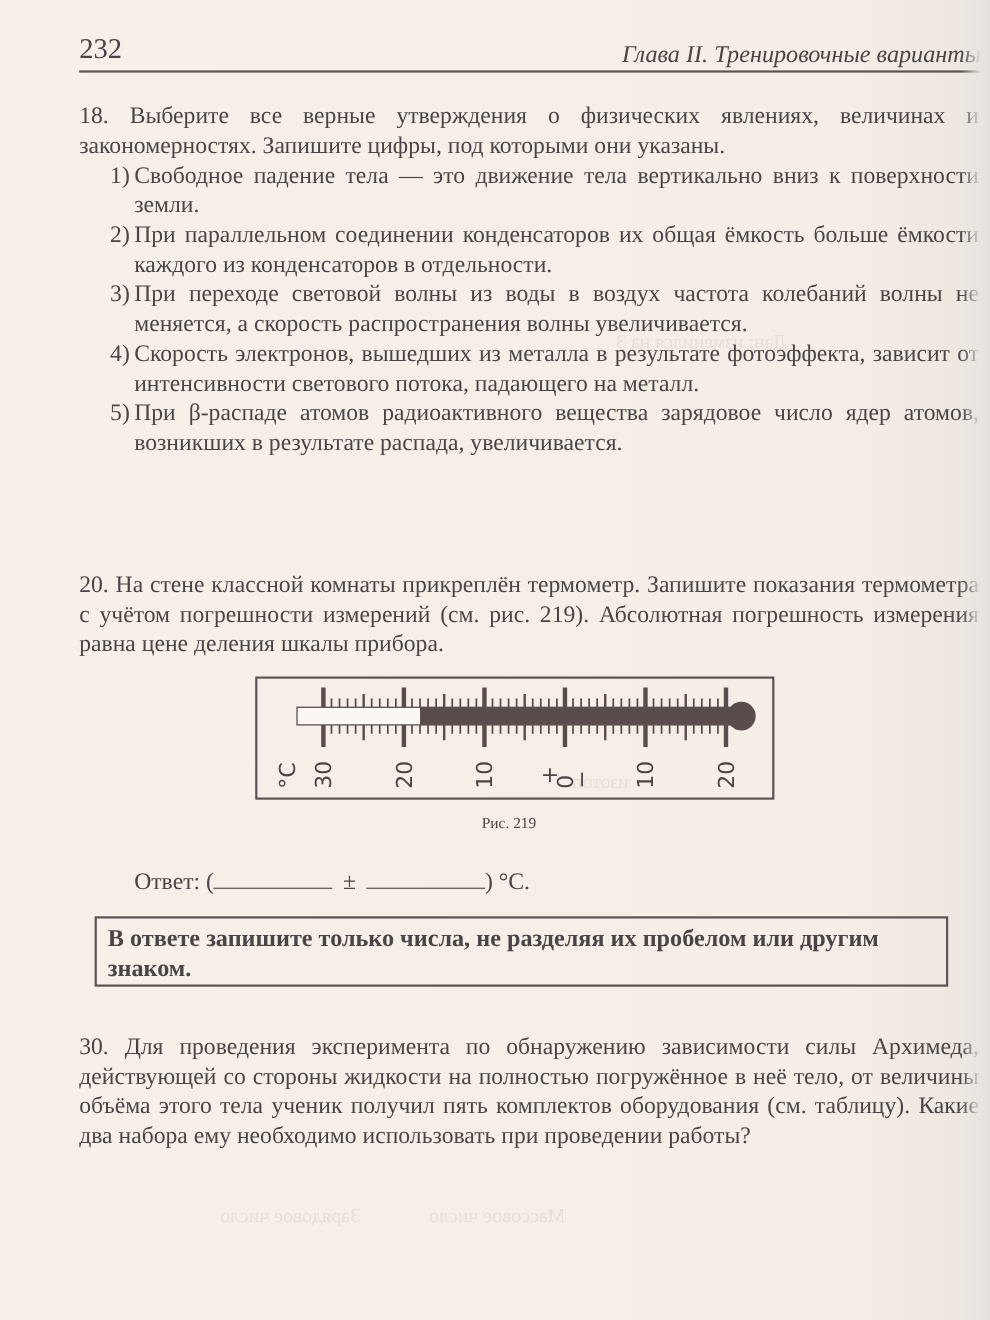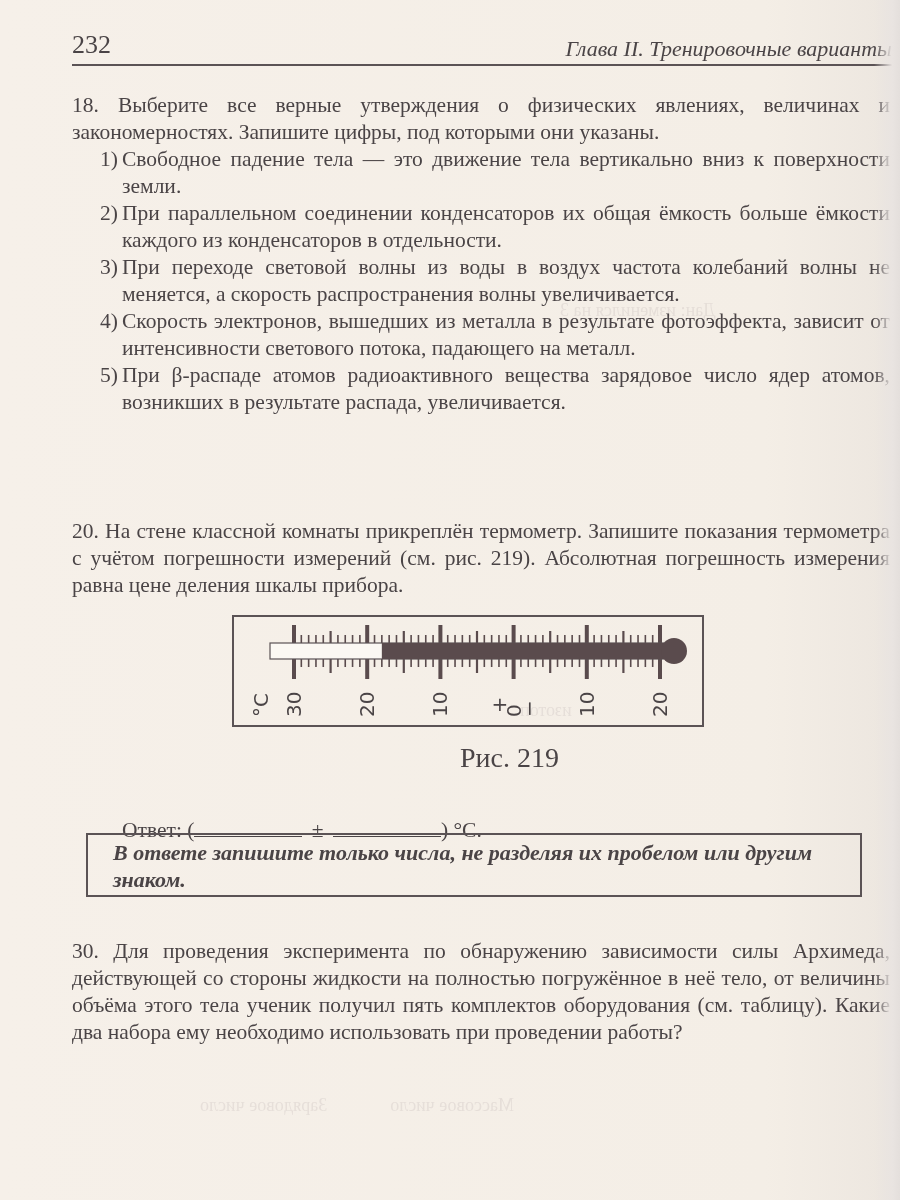--- a/index.html
+++ b/index.html
@@ -29,28 +29,28 @@
   .block { position: absolute; left: 72px; width: 818px; font-size: 21.5px; line-height: 27px; }
   .qnum { font-weight: normal; }
   .para { text-align: justify; margin: 0; }
   .item { display: flex; margin: 0; }
   .item .marker { width: 46px; flex: none; text-align: right; padding-right: 4px; }
   .item .text { flex: 1; text-align: justify; }
   .answer-line { display: inline-block; border-bottom: 1.5px solid #4a4446; height: 20px; vertical-align: baseline; }
   .note-box {
     position: absolute; left: 86px; top: 833px; width: 776px; height: 64px;
     border: 2px solid #5b5355; box-sizing: border-box;
-    padding: 4px 25px; font-size: 22px; line-height: 27px;
-    font-style: italic; font-weight: bold; color: #4a4446;
+    padding: 4px 10px; font-size: 22px; line-height: 27px;
+    font-weight: bold; color: #4a4446;
   }
   .thermo-frame {
     position: absolute; left: 232px; top: 615px; width: 472px; height: 112px;
     border: 2px solid #5b5355; box-sizing: border-box; background: transparent;
   }
-  .figure-caption { position: absolute; left: 460px; top: 742px; font-size: 28px; }
+  .figure-caption { position: absolute; left: 438px; top: 742px; font-size: 14px; }
   .bleed { position: absolute; color: rgba(120,110,112,0.12); font-size: 18px; white-space: nowrap; transform: scaleX(-1); }
   .bold-word { font-weight: normal; }
 </style>
 </head>
 <body>
 
 <div class="page">
 
   <div class="bleed" style="left:560px; top:300px;">Дан: изменился на 3</div>
   <div class="bleed" style="left:520px; top:700px;">изотоп</div>
@@ -162,21 +162,21 @@
           <text transform="translate(433, 100) rotate(-90)">20</text>
           <text transform="translate(34, 100) rotate(-90)">°C</text>
           <text x="257.6" y="94">+</text>
           <text transform="translate(301.6, 100) rotate(-90)">−</text>
         </g>
     </svg>
   </div>
 
   <div class="figure-caption">Рис. 219</div>
 
-  <div class="block" style="top:787px; left:122px; width:500px;margin-top:29px;">
+  <div class="block" style="top:787px; left:122px; width:500px;">
     <span>Ответ: (</span><span class="answer-line" style="width:108px;"></span>
     <span style="margin:0 4px;">±</span>
     <span class="answer-line" style="width:108px;"></span><span>) °C.</span>
   </div>
 
   <div class="note-box">В ответе запишите только числа, не разделяя их пробелом или другим знаком.</div>
 
   <div class="block" style="top:938px;">
     <p class="para">
       <span class="qnum">30.</span>

